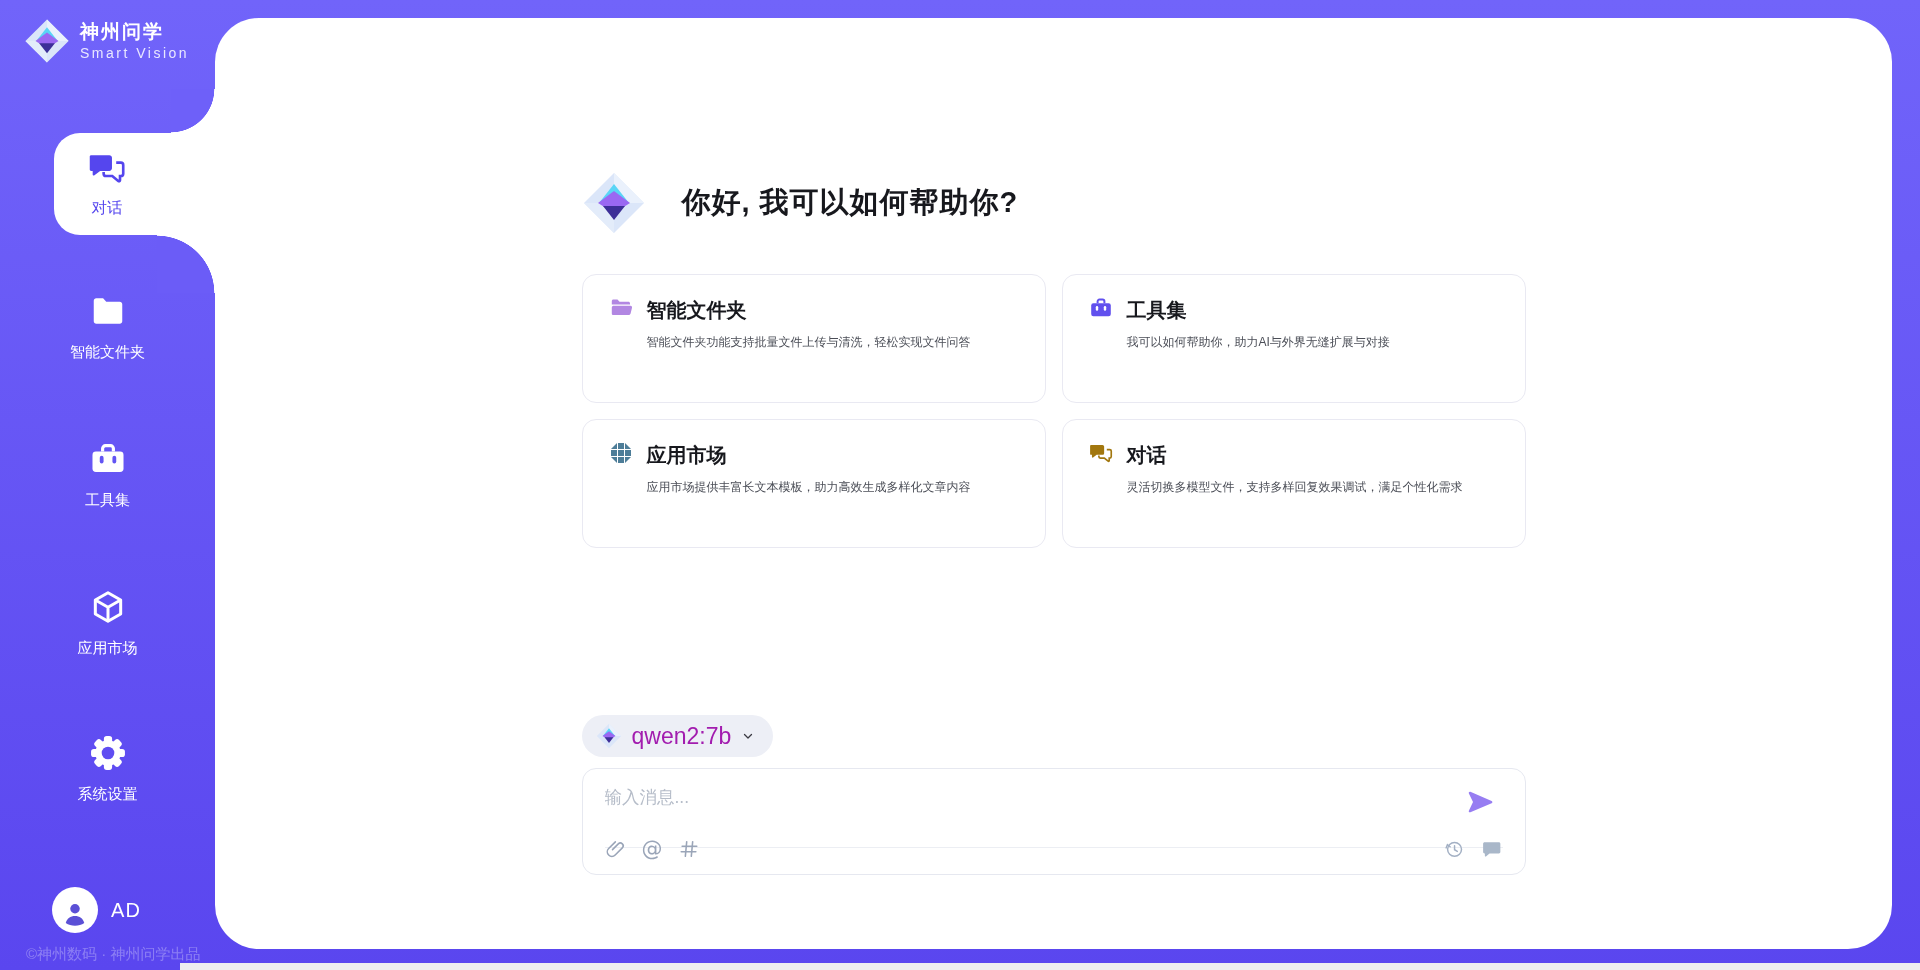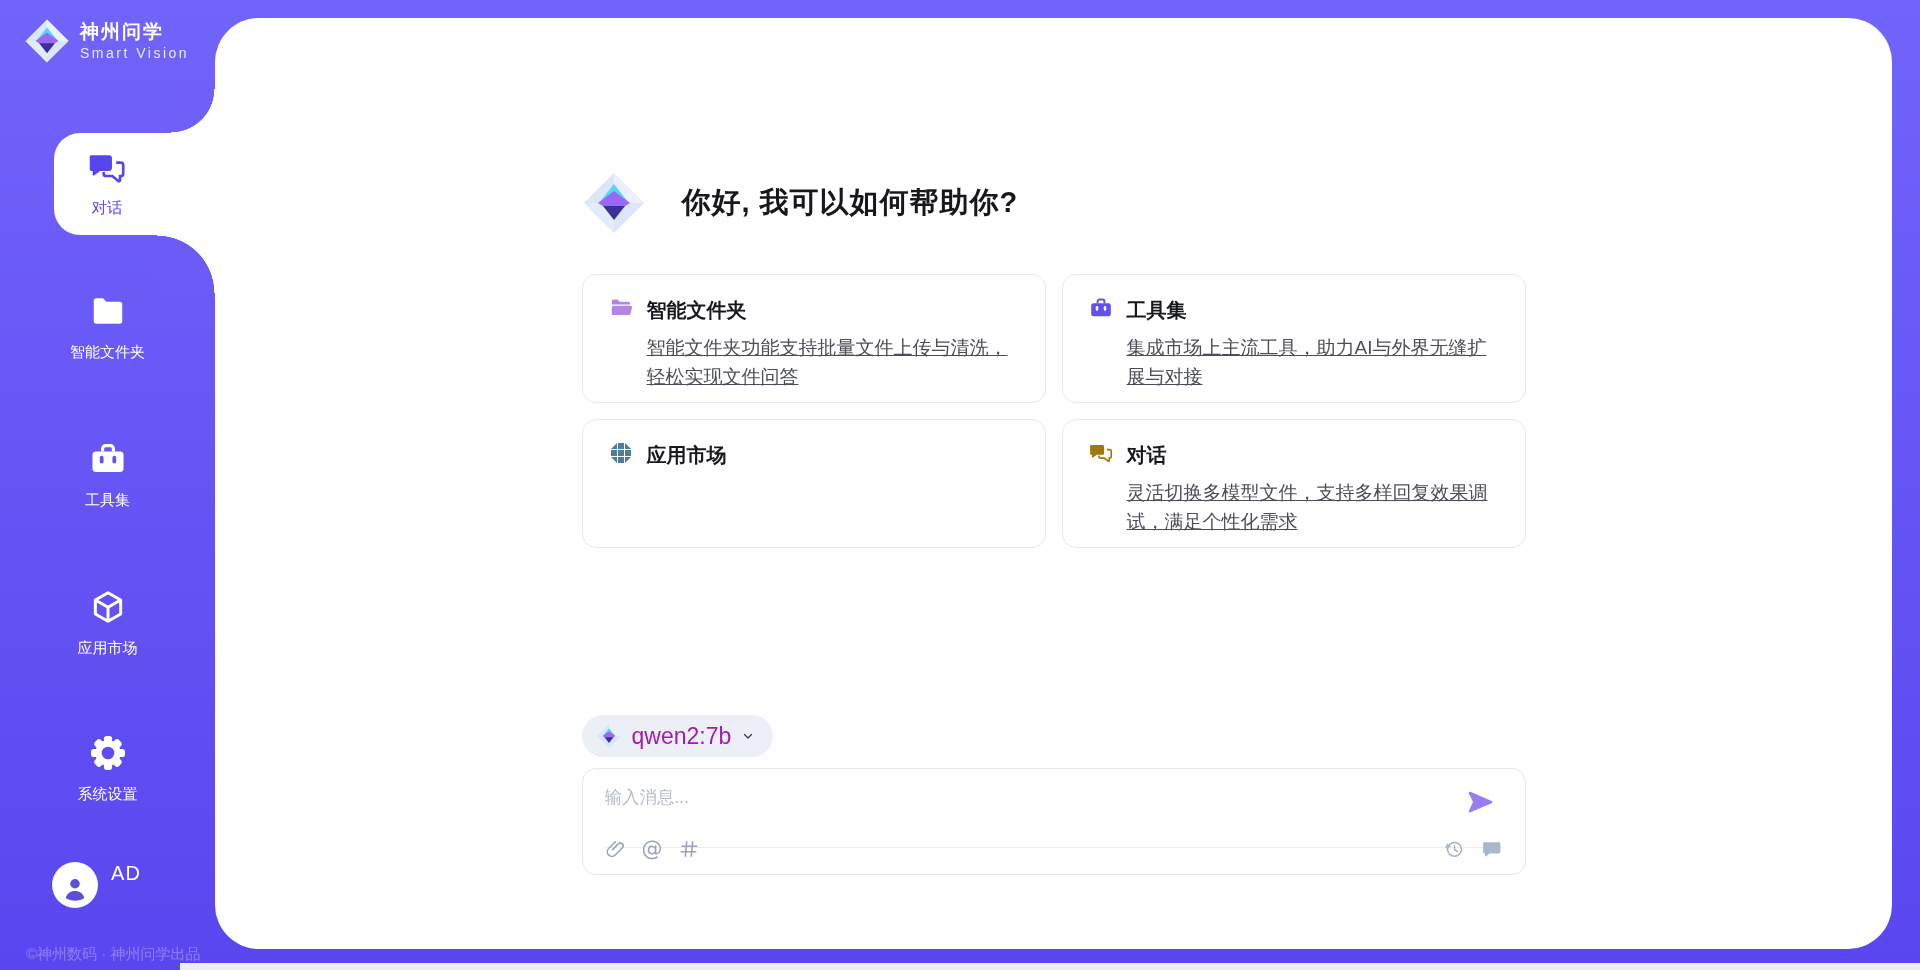--- a/index.html
+++ b/index.html
@@ -24,21 +24,21 @@
   .nav-active .icon svg { width:38px; height:36px; color:#5546ee; }
   .nav-active .lbl { color:#5546ee; font-size:15.5px; }
 
   .nav-item { position:absolute; left:0; width:215px; display:flex; flex-direction:column;
     align-items:center; gap:9px; cursor:pointer; }
   .nav-item .icon svg { width:38px; height:38px; color:#fff; }
   .nav-item .lbl { color:#fff; font-size:15px; }
   .ni-folders { top:292px; } .ni-tools { top:440px; } .ni-market { top:588px; } .ni-settings { top:734px; }
   .slot-side { fill:#6254f3; } .slot-card { fill:#fff; }
 
-  .user { position:absolute; bottom:62px; left:0; width:215px; display:flex; 
+  .user { position:absolute; bottom:37px; left:0; width:215px; display:flex; align-items:center;
     justify-content:center; padding-right:22px; gap:13px; cursor:pointer; }
   .avatar { width:46px; height:46px; border-radius:50%; background:#fff; overflow:hidden;
     display:flex; align-items:center; justify-content:center; }
   .avatar svg { width:30px; height:30px; color:#5b50d6; margin-top:6px; }
   .user-name { color:#fff; font-size:20px; letter-spacing:1px; }
   .side-footer { position:absolute; bottom:6px; left:26px; color:rgba(255,255,255,0.3); font-size:15px; }
 
   
   .content { position:absolute; left:215px; top:18px; right:28px; bottom:21px; background:#fff;
     border-radius:44px; z-index:1; }
@@ -47,21 +47,21 @@
   .greeting { display:flex; align-items:center; gap:36px; padding-top:153px; }
   .greeting svg { width:64px; height:64px; }
   .greeting h1 { font-size:29px; font-weight:bold; color:#17181d; letter-spacing:1px; }
 
   .cards { margin-top:39px; display:grid; grid-template-columns:1fr 1fr; gap:16px; }
   .card { height:129px; border:1px solid #e9e9f2; border-radius:14px; background:#fff;
     padding:21px 26px; cursor:pointer; }
   .card-head { display:flex; align-items:center; gap:14px; }
   .card-head svg { width:24px; height:24px; }
   .ctitle { font-size:20px; font-weight:bold; color:#17181d; }
-  .cdesc { margin:9px 0 0 38px; font-size:19px; color:#4b4e57; line-height:1.55;text-decoration:underline; }
+  .cdesc { margin:9px 0 0 38px; font-size:12px; color:#4b4e57; line-height:1.55; }
   .ic-folder { color:#b287e2; } .ic-toolbox { color:#6150ee; } .ic-market { color:#4d7d98; } .ic-chat-gold { color:#a2770e; }
 
   .model-pill { margin-top:167px; display:inline-flex; align-items:center; gap:10px; height:42px;
     padding:0 18px 0 14px; background:#edeff6; border-radius:21px; cursor:pointer; }
   .model-pill .dm { width:26px; height:26px; }
   .model-name { font-size:23px; color:#a21caf; }
   .chev svg { width:14px; height:14px; color:#3a3a42; display:block; }
 
   .composer { position:relative; margin-top:11px; height:107px; border:1px solid #e6e8f0;
     border-radius:14px; background:#fff; }
@@ -213,21 +213,21 @@
           <span class="ic-toolbox">
             <svg viewBox="0 0 24 24">
               <path d="M8.6 7.2V5.4c0-1 .8-1.8 1.8-1.8h3.2c1 0 1.8.8 1.8 1.8v1.8" fill="none" stroke="currentColor" stroke-width="2"></path>
               <rect x="2.2" y="7.2" width="19.6" height="13" rx="2.2" fill="currentColor"></rect>
               <rect x="6.8" y="10" width="2.4" height="4.8" rx="1.2" class="slot-card"></rect>
               <rect x="14.8" y="10" width="2.4" height="4.8" rx="1.2" class="slot-card"></rect>
             </svg>
           </span>
           <span class="ctitle">工具集</span>
         </div>
-        <p class="cdesc">集成市场上主流工具，助力AI与外界无缝扩展与对接</p>
+        <p class="cdesc">我可以如何帮助你，助力AI与外界无缝扩展与对接</p>
       </div>
 
       <div class="card">
         <div class="card-head">
           <span class="ic-market">
             <svg viewBox="0 0 24 24">
               <defs>
                   <clipPath id="oct">
                     <path d="M8 2h8l6 6v8l-6 6H8l-6-6V8z"></path>
                   </clipPath>
@@ -240,20 +240,21 @@
                   <rect x="9" y="9" width="6" height="6"></rect>
                   <rect x="16" y="9" width="6" height="6"></rect>
                 <rect x="2" y="16" width="6" height="6"></rect>
                   <rect x="9" y="16" width="6" height="6"></rect>
                   <rect x="16" y="16" width="6" height="6"></rect>
               </g>
             </svg>
           </span>
           <span class="ctitle">应用市场</span>
         </div>
+        <p class="cdesc">应用市场提供丰富长文本模板，助力高效生成多样化文章内容</p>
       </div>
 
       <div class="card">
         <div class="card-head">
           <span class="ic-chat-gold">
             <svg viewBox="0 0 26 24">
               <path d="M2.2 3.2h12.4c1 0 1.8.8 1.8 1.8v7.2c0 1-.8 1.8-1.8 1.8H8.3l-3.9 3c-.5.4-1.2 0-1.2-.6v-2.4h-1c-.6 0-1-.4-1-1V4.2c0-.6.4-1 1-1z" fill="currentColor"></path>
               <path d="M19.3 8.3h3.2c.9 0 1.6.7 1.6 1.6v6c0 .9-.7 1.6-1.6 1.6h-.6v2.9c0 .6-.7.9-1.2.5l-4.1-3.4h-4.3c-.9 0-1.6-.7-1.6-1.6v-1.2" fill="none" stroke="currentColor" stroke-width="1.8"></path>
             </svg>
           </span>

